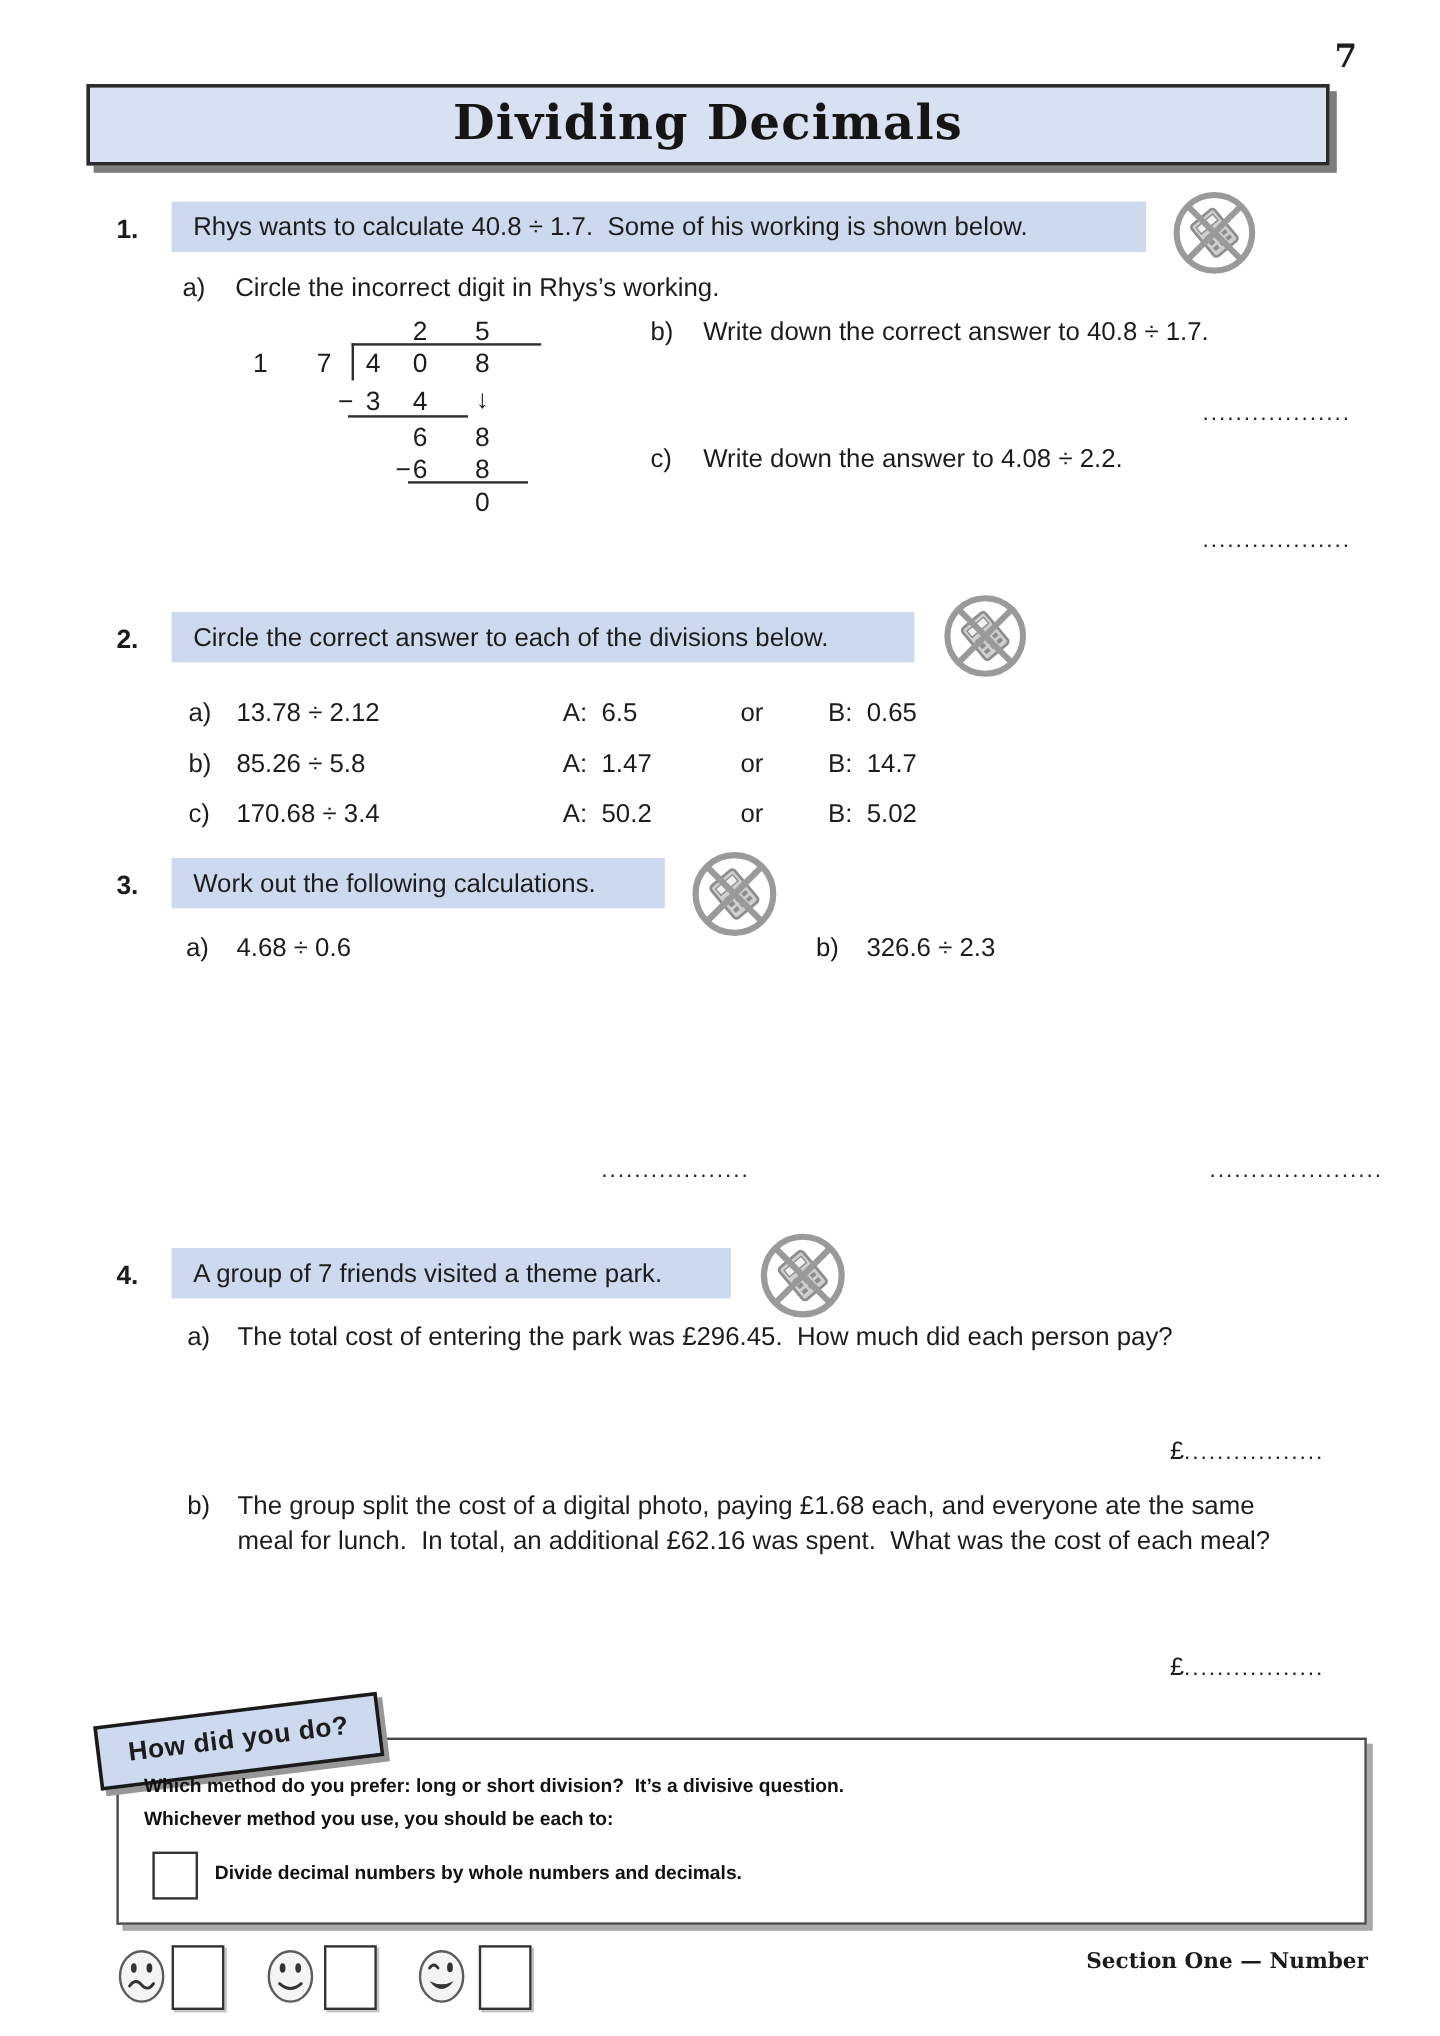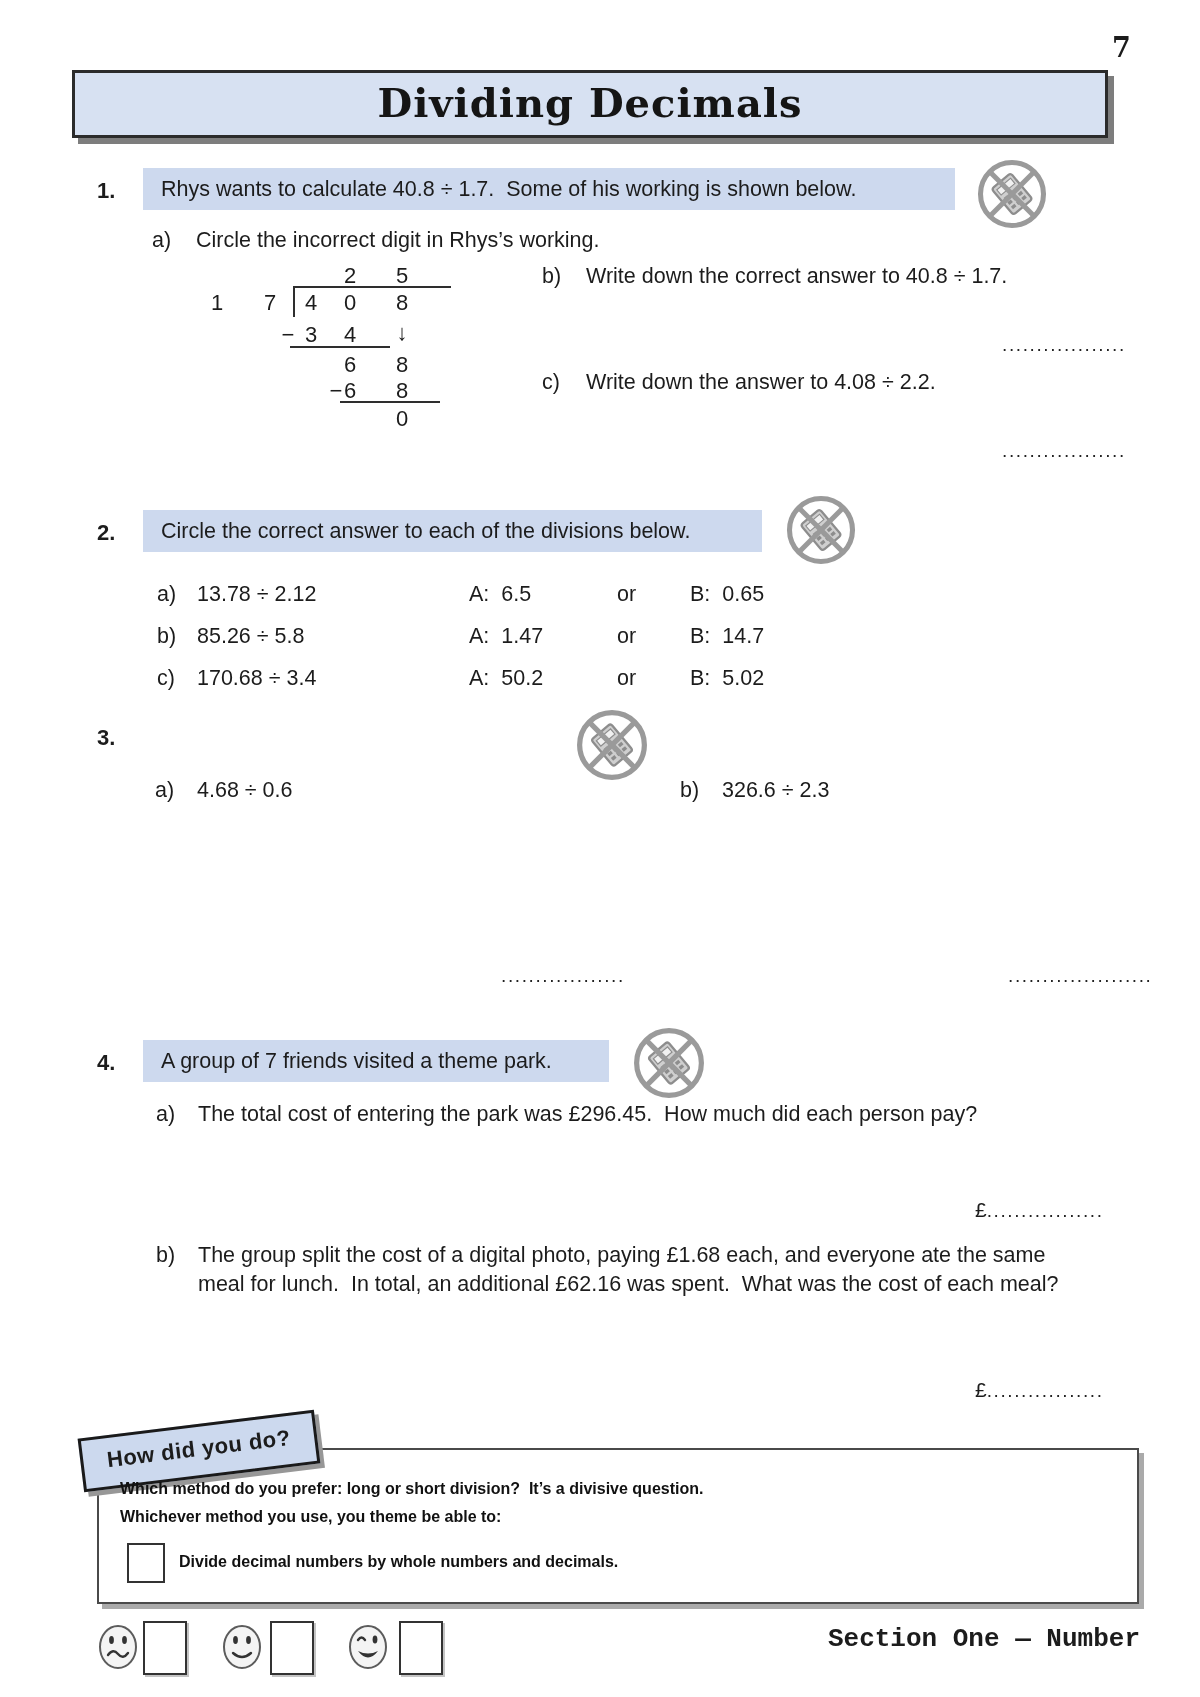--- a/index.html
+++ b/index.html
@@ -129,20 +129,21 @@
   <div class="abs body-t t" style="left:617px;top:622px;">or</div>
   <div class="abs body-t t" style="left:690px;top:622px;">B:  14.7</div>
 
   <div class="abs body-t t" style="left:157px;top:664px;">c)</div>
   <div class="abs body-t t" style="left:197px;top:664px;">170.68 ÷ 3.4</div>
   <div class="abs body-t t" style="left:469px;top:664px;">A:  50.2</div>
   <div class="abs body-t t" style="left:617px;top:664px;">or</div>
   <div class="abs body-t t" style="left:690px;top:664px;">B:  5.02</div>
 
   <div class="abs qnum" style="left:97px;top:725px;">3.</div>
+  <div class="abs hl" style="left:143px;top:715px;width:375px;">Work out the following calculations.</div>
   <svg class="nocalc" style="left:575px;top:708px;" width="74" height="74" viewBox="0 0 64 64">
       <use href="#nocalc"></use>
     </svg>
 
   <div class="abs body-t t" style="left:155px;top:776px;">a)</div>
   <div class="abs body-t t" style="left:197px;top:776px;">4.68 ÷ 0.6</div>
   <div class="abs body-t t" style="left:680px;top:776px;">b)</div>
   <div class="abs body-t t" style="left:722px;top:776px;">326.6 ÷ 2.3</div>
 
   <div class="abs dots" style="left:501px;top:965px;">..................</div>
@@ -168,21 +169,21 @@
   <div class="abs" style="left:975px;top:1378px;">
     <span class="pound">£</span><span class="dots">.................</span>
   </div>
 
   <div class="abs review-box"></div>
   <div class="abs tag">
     <div class="tag-t">How did you do?</div>
   </div>
 
   <div class="abs review-t" style="left:120px;top:1476px;">Which method do you prefer: long or short division?  It’s a divisive question.</div>
-  <div class="abs review-t" style="left:120px;top:1504px;">Whichever method you use, you theme be able to:</div>
+  <div class="abs review-t" style="left:120px;top:1504px;">Whichever method you use, you should be each to:</div>
 
   <div class="chk" style="left:127px;top:1543px;width:34px;height:36px;box-shadow:none;"></div>
   <div class="abs review-t" style="left:179px;top:1549px;">Divide decimal numbers by whole numbers and decimals.</div>
 
   <svg class="abs" style="left:97px;top:1624px;" width="42" height="46" viewBox="0 0 42 46">
     <ellipse cx="21" cy="23" rx="18" ry="21" fill="#f4f4f4" stroke="#5c5c5c" stroke-width="2"></ellipse>
     <ellipse cx="14.5" cy="16" rx="2.4" ry="4" fill="#333"></ellipse>
       <ellipse cx="27.5" cy="16" rx="2.4" ry="4" fill="#333"></ellipse>
     <path d="M11 31 q5 -7 10 -1 q5 6 10 -1" fill="none" stroke="#333" stroke-width="2.4" stroke-linecap="round"></path>
   </svg>
@@ -197,15 +198,15 @@
   <div class="chk" style="left:270px;top:1621px;width:40px;height:50px;"></div>
 
   <svg class="abs" style="left:347px;top:1624px;" width="42" height="46" viewBox="0 0 42 46">
     <ellipse cx="21" cy="23" rx="18" ry="21" fill="#f4f4f4" stroke="#5c5c5c" stroke-width="2"></ellipse>
     <path d="M11 16 q3.5 -5 7 0" fill="none" stroke="#333" stroke-width="2.4" stroke-linecap="round"></path>
     <ellipse cx="28" cy="15.5" rx="2.4" ry="4" fill="#333"></ellipse>
     <path d="M11 27 q10 13 20 0 q-10 5 -20 0 z" fill="#333"></path>
   </svg>
   <div class="chk" style="left:399px;top:1621px;width:40px;height:50px;"></div>
 
-  <div class="abs serif-b" style="right:60px;top:1624px;font-size:26px;font-family:Liberation Mono, monospace;">Section One — Number</div>
+  <div class="abs serif-b" style="right:60px;top:1624px;font-size:18px;">Section One — Number</div>
 
 </div>
 
 </body></html>

